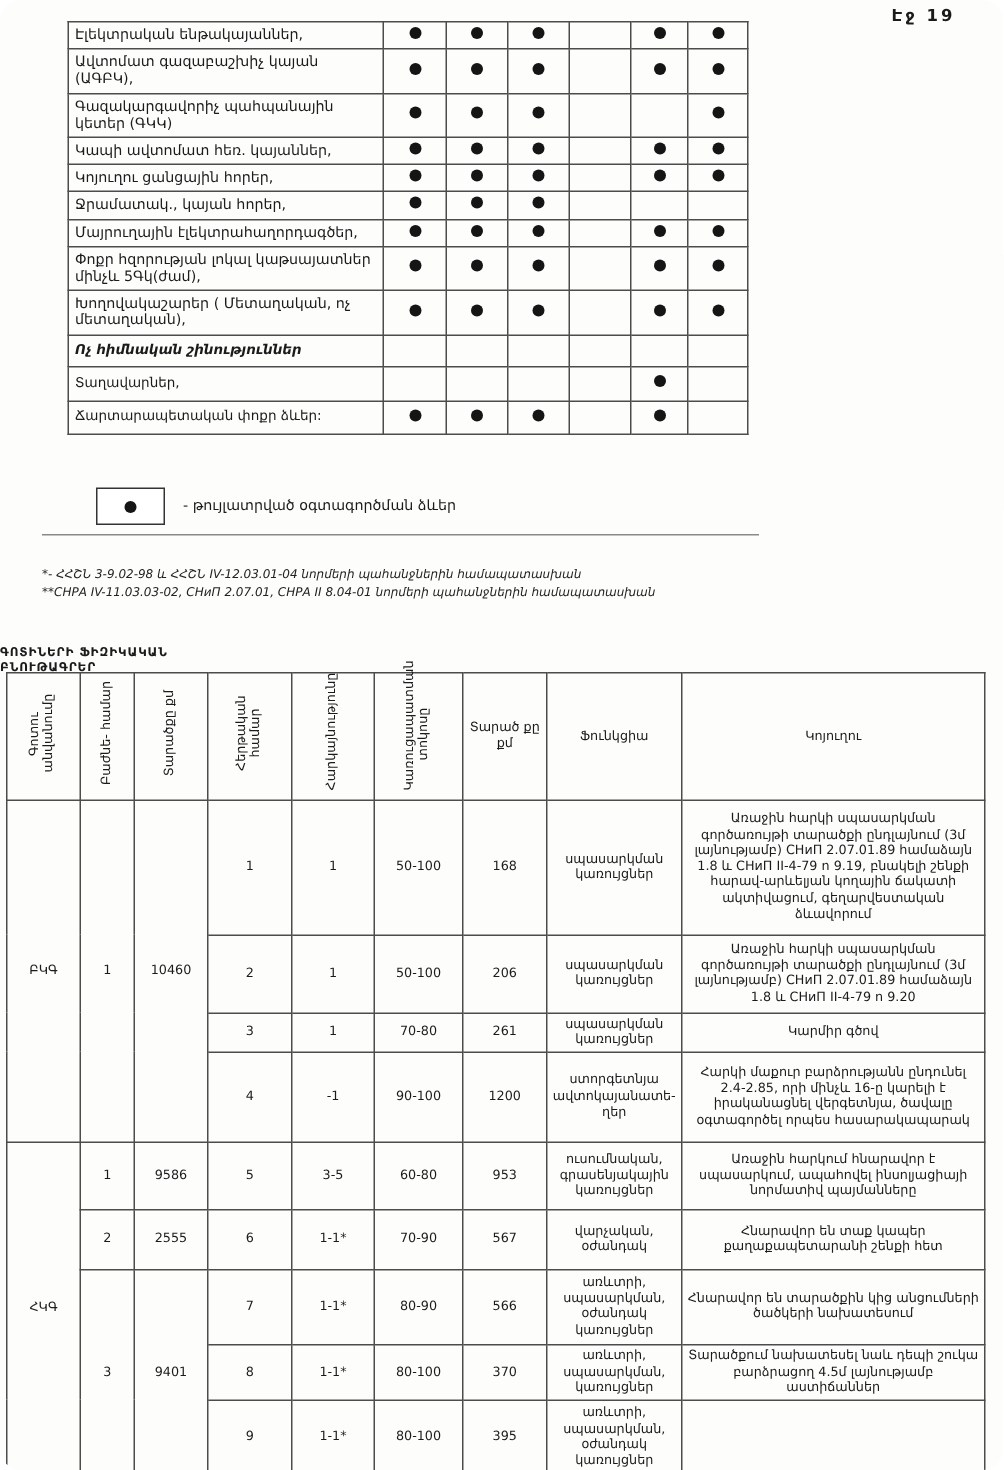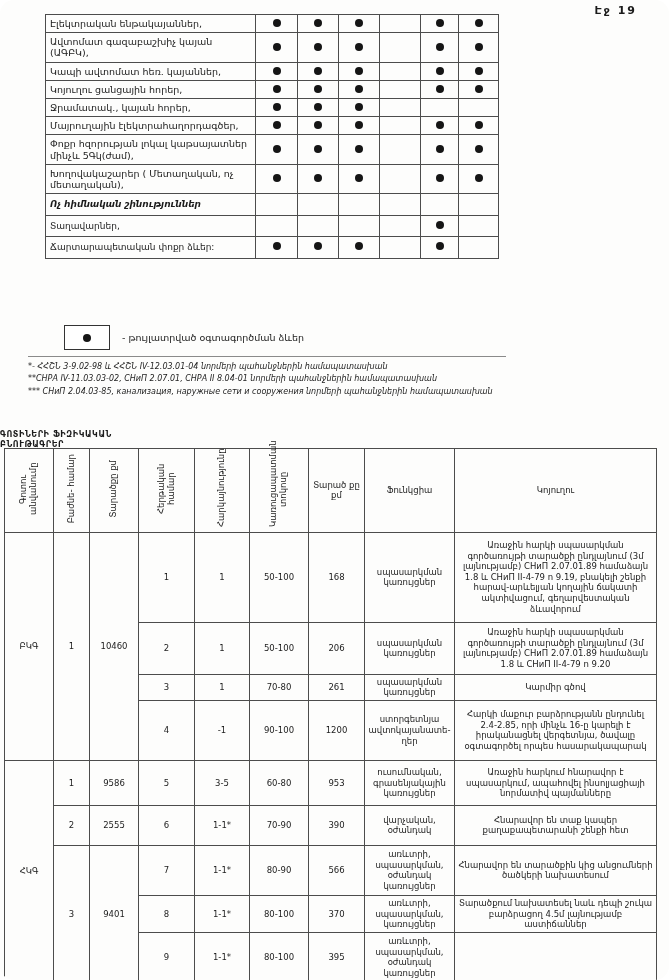--- a/index.html
+++ b/index.html
@@ -18,21 +18,21 @@
   #usage tr.short td{padding:5px 4px;font-size:9px;}
   #usage td.it{font-style:italic;font-weight:700;padding-left:10px;}
   .dot{display:inline-block;width:8px;height:8px;border-radius:50%;background:#151515;}
 
   
   #legend{position:absolute;left:48px;top:325px;display:flex;align-items:center;gap:12px;margin-left:16px;}
   #legend .lbox{width:44px;height:23px;border:1.5px solid #333;display:flex;align-items:center;justify-content:center;background:#fff;}
   #legend .ltext{font-size:9.5px;}
 
   
-  #footnotes{position:absolute;left:28px;top:356px;width:478px;border-top:1px solid #8a8a8a;padding-top:4px;}
+  #footnotes{position:absolute;left:28px;top:356px;width:478px;border-top:1px solid #8a8a8a;padding-top:20px;}
   #footnotes div{font-size:8px;font-style:italic;line-height:1.55;white-space:nowrap;color:#222;}
 
   
   #ztitle{position:absolute;left:0;top:430px;width:598px;text-align:left;font-size:8px;font-weight:700;letter-spacing:.6px;line-height:1.25;}
   #zones{position:absolute;left:4px;top:448px;width:652px;table-layout:fixed;}
   #zones th,#zones td{border:1px solid #4c4c4c;font-size:8.5px;line-height:1.25;vertical-align:middle;text-align:center;padding:2px 3px;font-weight:400;}
   #zones thead tr{height:82px;}
   .vh{writing-mode:vertical-rl;transform:rotate(180deg);margin:0 auto;max-height:76px;line-height:1.15;}
 </style>
 </head>
@@ -65,20 +65,29 @@
         <tr>
           <td>Ավտոմատ գազաբաշխիչ կայան (ԱԳԲԿ),</td>
           <td class="mark"><span class="dot"></span></td>
           <td class="mark"><span class="dot"></span></td>
           <td class="mark"><span class="dot"></span></td>
           <td class="mark"></td>
           <td class="mark"><span class="dot"></span></td>
           <td class="mark"><span class="dot"></span></td>
         </tr>
         <tr>
+          <td>Գազակարգավորիչ պահպանային կետեր (ԳԿԿ)</td>
+          <td class="mark"><span class="dot"></span></td>
+          <td class="mark"><span class="dot"></span></td>
+          <td class="mark"><span class="dot"></span></td>
+          <td class="mark"></td>
+          <td class="mark"></td>
+          <td class="mark"><span class="dot"></span></td>
+        </tr>
+        <tr>
           <td>Կապի ավտոմատ հեռ. կայաններ,</td>
           <td class="mark"><span class="dot"></span></td>
           <td class="mark"><span class="dot"></span></td>
           <td class="mark"><span class="dot"></span></td>
           <td class="mark"></td>
           <td class="mark"><span class="dot"></span></td>
           <td class="mark"><span class="dot"></span></td>
         </tr>
         <tr>
           <td>Կոյուղու ցանցային հորեր,</td>
@@ -158,21 +167,20 @@
   <div id="legend">
     <span class="lbox">
       <span class="dot"></span>
     </span>
     <span class="ltext">- թույլատրված օգտագործման ձևեր</span>
   </div>
 
   <div id="footnotes">
     <div>*- ՀՀՇՆ 3-9.02-98 և ՀՀՇՆ IV-12.03.01-04 նորմերի պահանջներին համապատասխան</div>
     <div>**СНРА IV-11.03.03-02, СНиП 2.07.01, СНРА II 8.04-01 նորմերի պահանջներին համապատասխան</div>
-    <div>*** СНиП 2.04.03-85, канализация, наружные сети и сооружения նորմերի պահանջներին համապատասխան</div>
   </div>
 
   <div id="ztitle">
     <div>ԳՈՏԻՆԵՐԻ ՖԻԶԻԿԱԿԱՆ</div>
     <div>ԲՆՈՒԹԱԳՐԵՐ</div>
   </div>
 
   <table id="zones">
     <colgroup>
       <col style="width:49px">
@@ -244,21 +252,21 @@
           <td>953</td>
           <td>ուսումնական, գրասենյակային կառույցներ</td>
           <td>Առաջին հարկում հնարավոր է սպասարկում, ապահովել ինսոլյացիայի նորմատիվ պայմանները</td>
         </tr>
         <tr style="height: 40px;">
           <td rowspan="1">2</td>
           <td rowspan="1">2555</td>
           <td>6</td>
           <td>1-1*</td>
           <td>70-90</td>
-          <td>390</td>
+          <td>567</td>
           <td>վարչական, օժանդակ</td>
           <td>Հնարավոր են տաք կապեր քաղաքապետարանի շենքի հետ</td>
         </tr>
         <tr style="height: 50px;">
           <td rowspan="3">3</td>
           <td rowspan="3">9401</td>
           <td>7</td>
           <td>1-1*</td>
           <td>80-90</td>
           <td>566</td>

